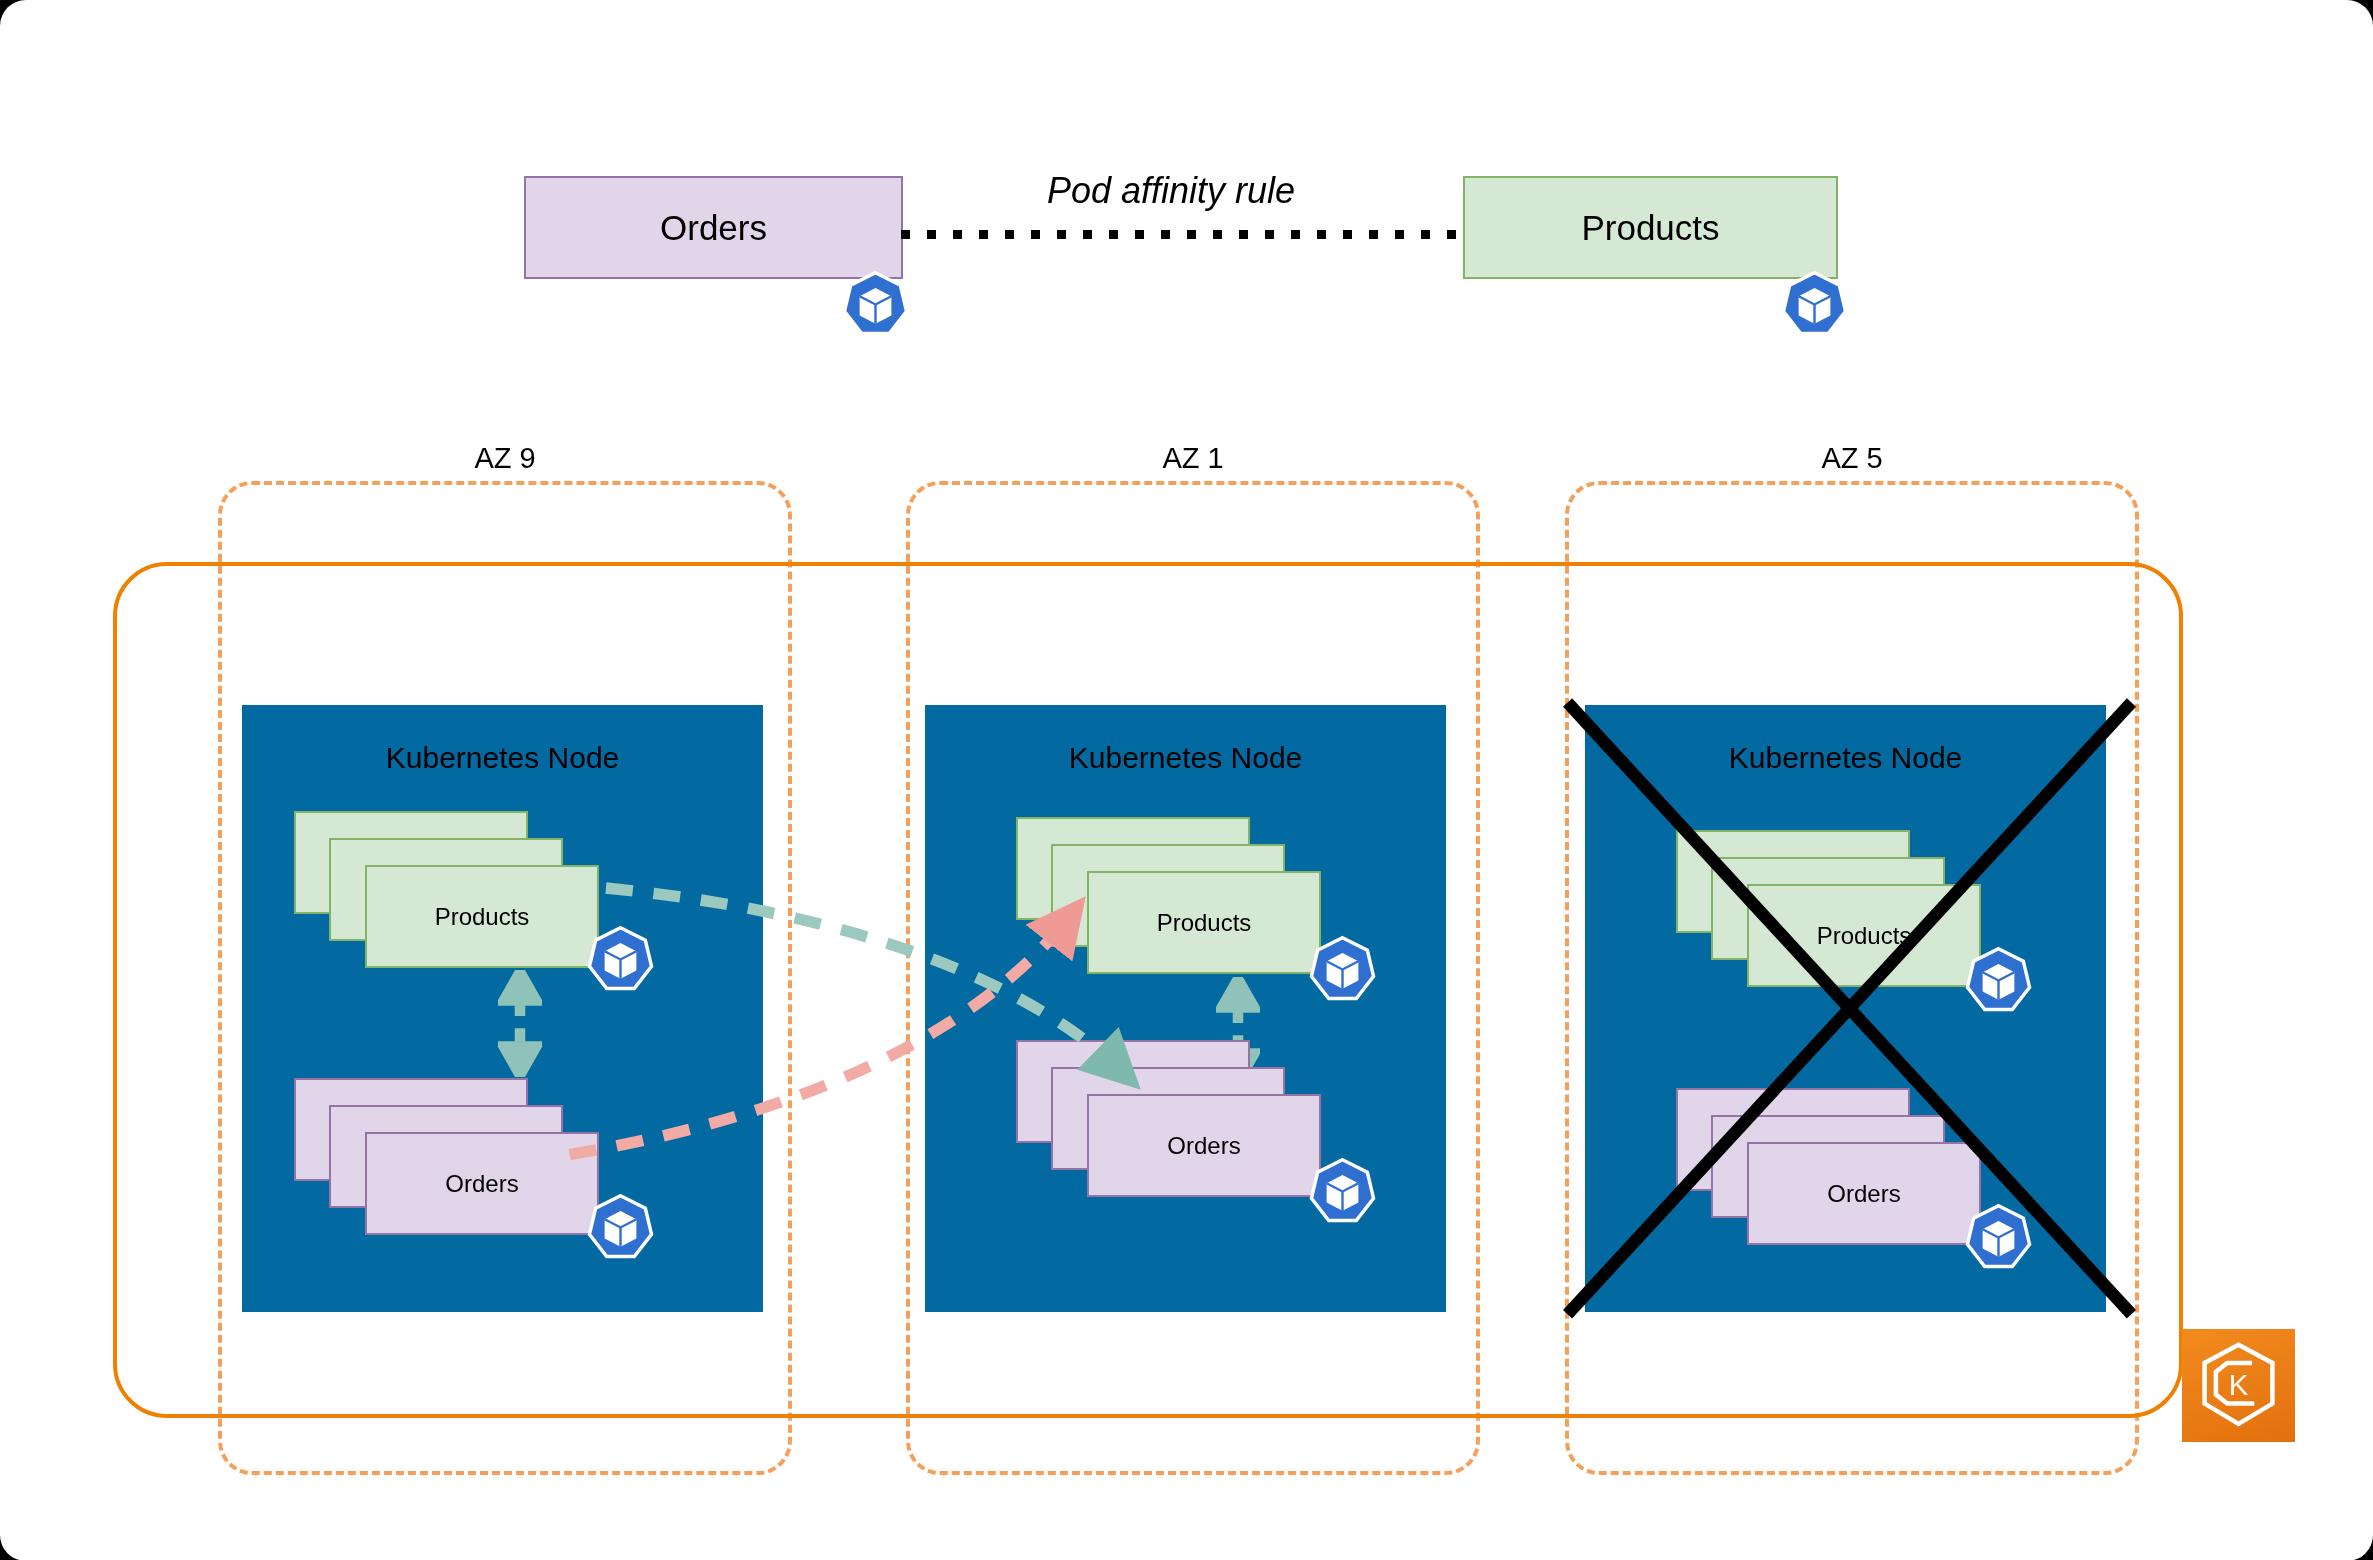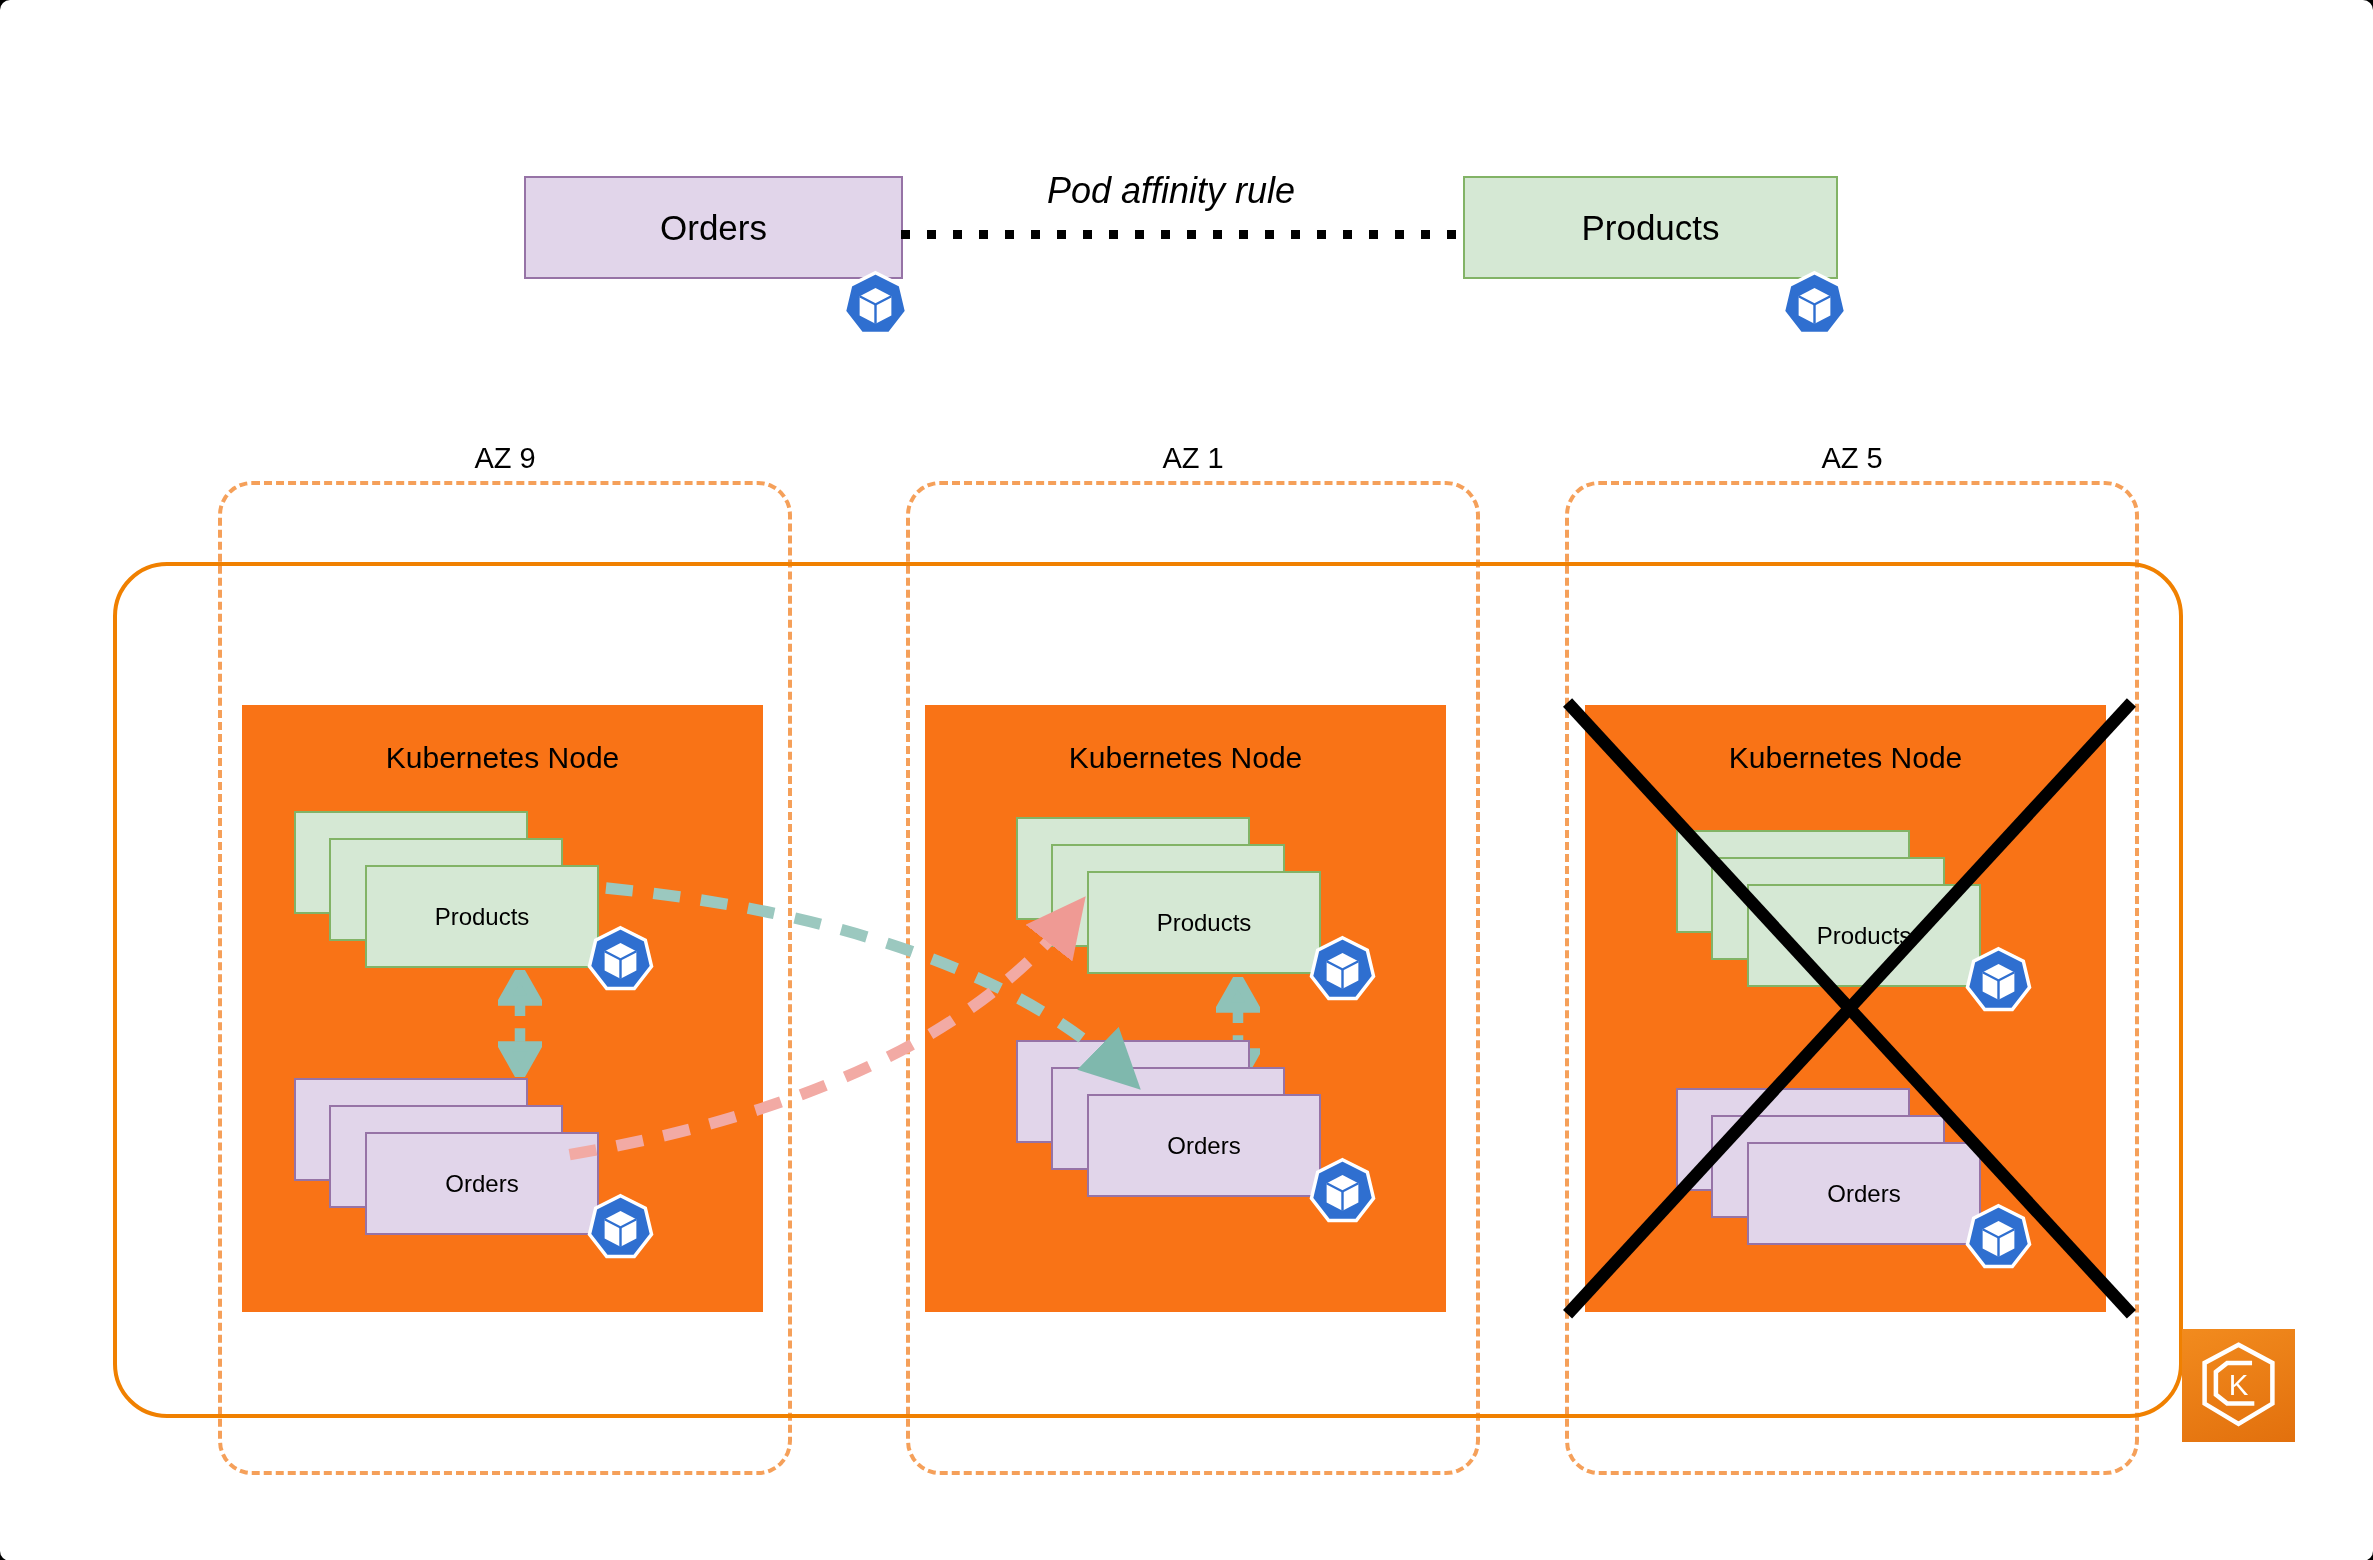--- a/index.html
+++ b/index.html
@@ -5,21 +5,21 @@
   html, body {
     margin: 0;
     padding: 0;
     background: #000000;
   }
   #canvas {
     position: relative;
     width: 2373px;
     height: 1561px;
     background: #ffffff;
-    border-radius: 10px;
+    border-radius: 26px;
     overflow: hidden;
     font-family: "Liberation Sans", sans-serif;
     color: #000000;
   }
   .abs { position: absolute; }
 
   
   .legend-box {
     position: absolute;
     box-sizing: border-box;
@@ -82,21 +82,21 @@
     width: 2070px; height: 856px;
     box-sizing: border-box;
     border: 4.8px solid #f08000;
     border-radius: 54px;
     background: transparent;
   }
 
   
   .node-panel {
     position: absolute;
-    background: #f97316;
+    background: #0369a1;
     width: 521px;
     height: 607px;
   }
   .node-title {
     position: absolute;
     top: 36px; left: 0; width: 100%;
     text-align: center;
     font-size: 30px;
   }
   #node1 { left: 242px; top: 705px; }

